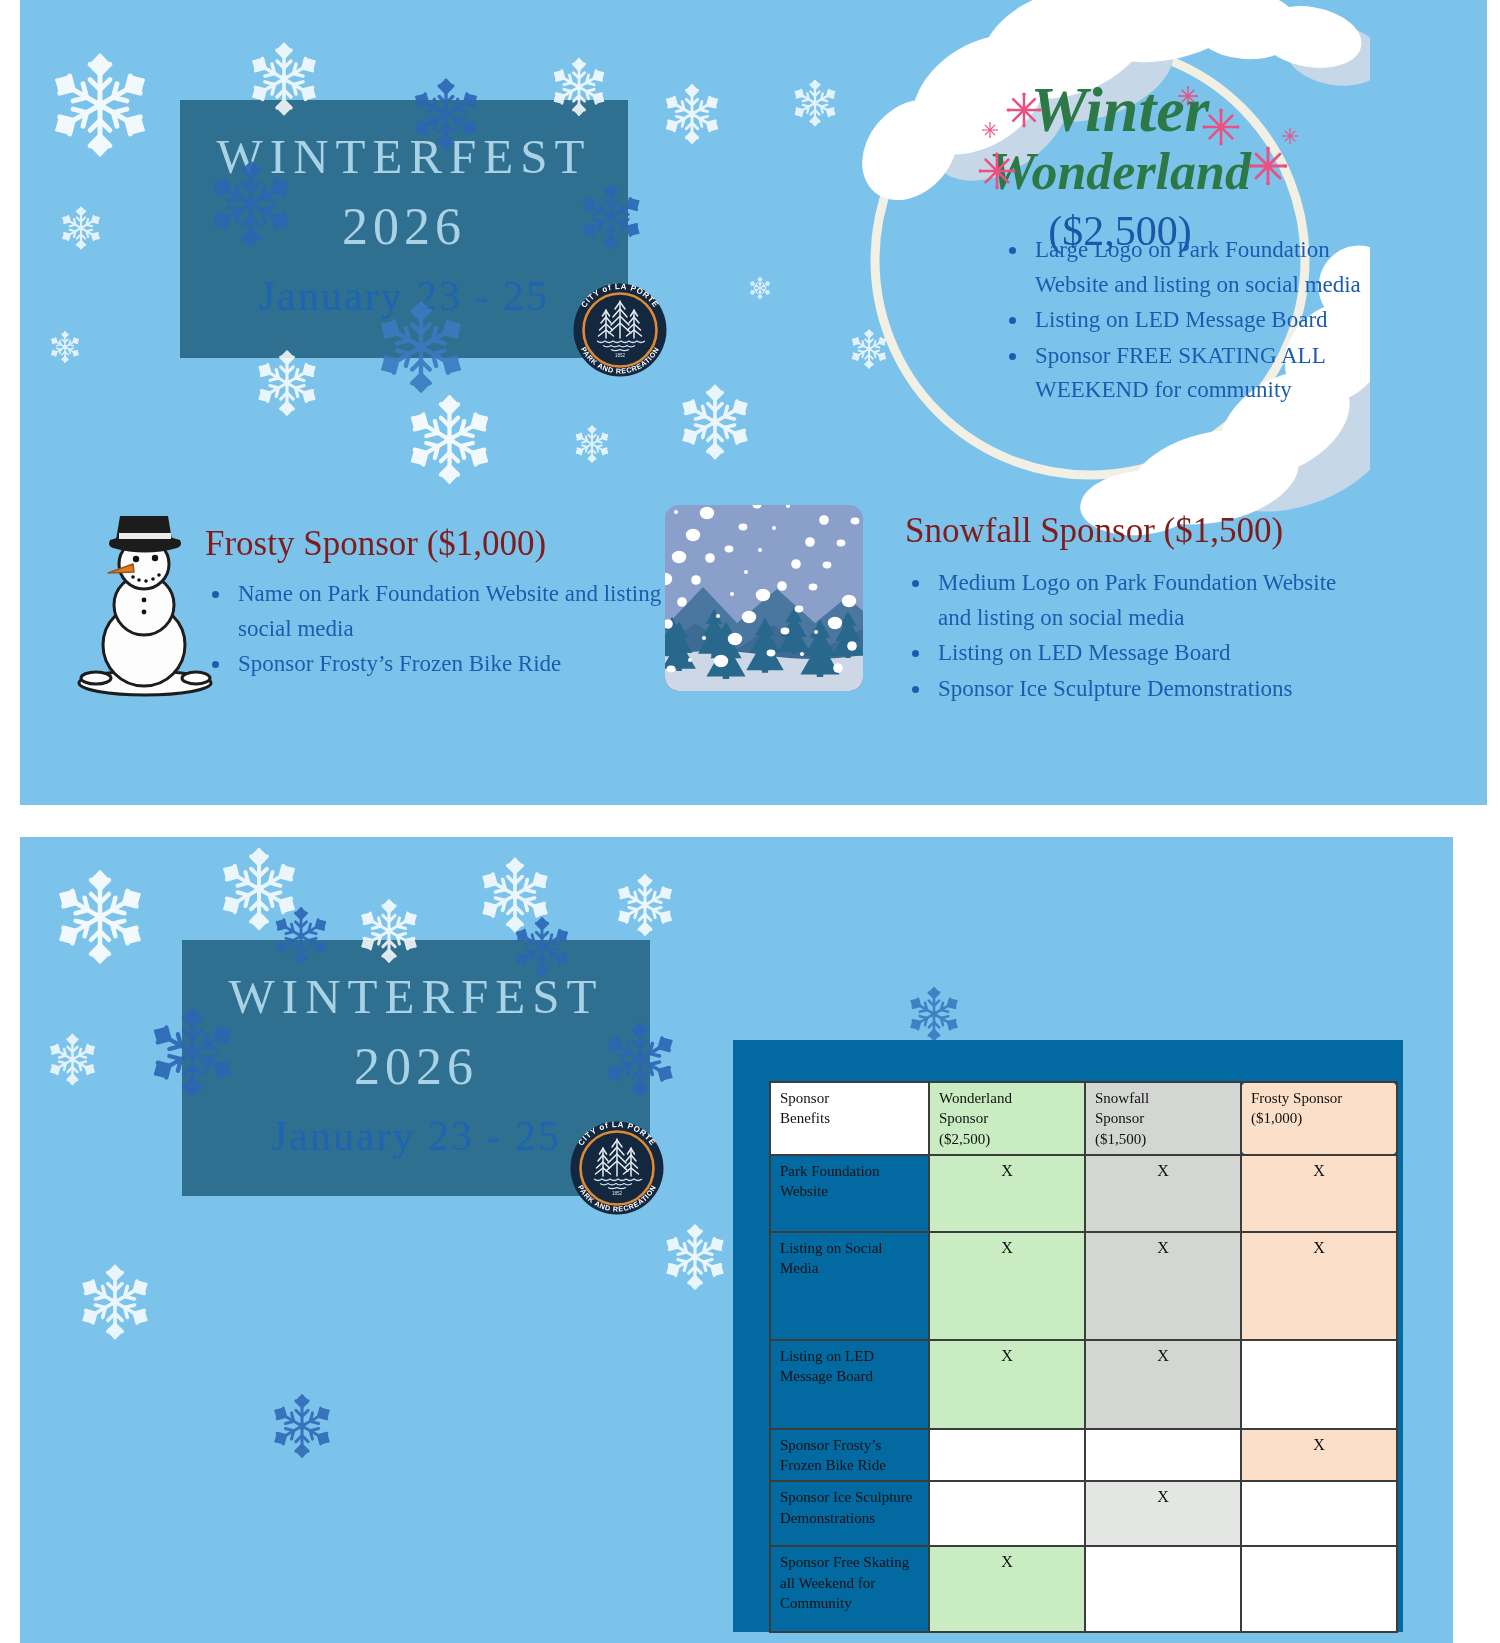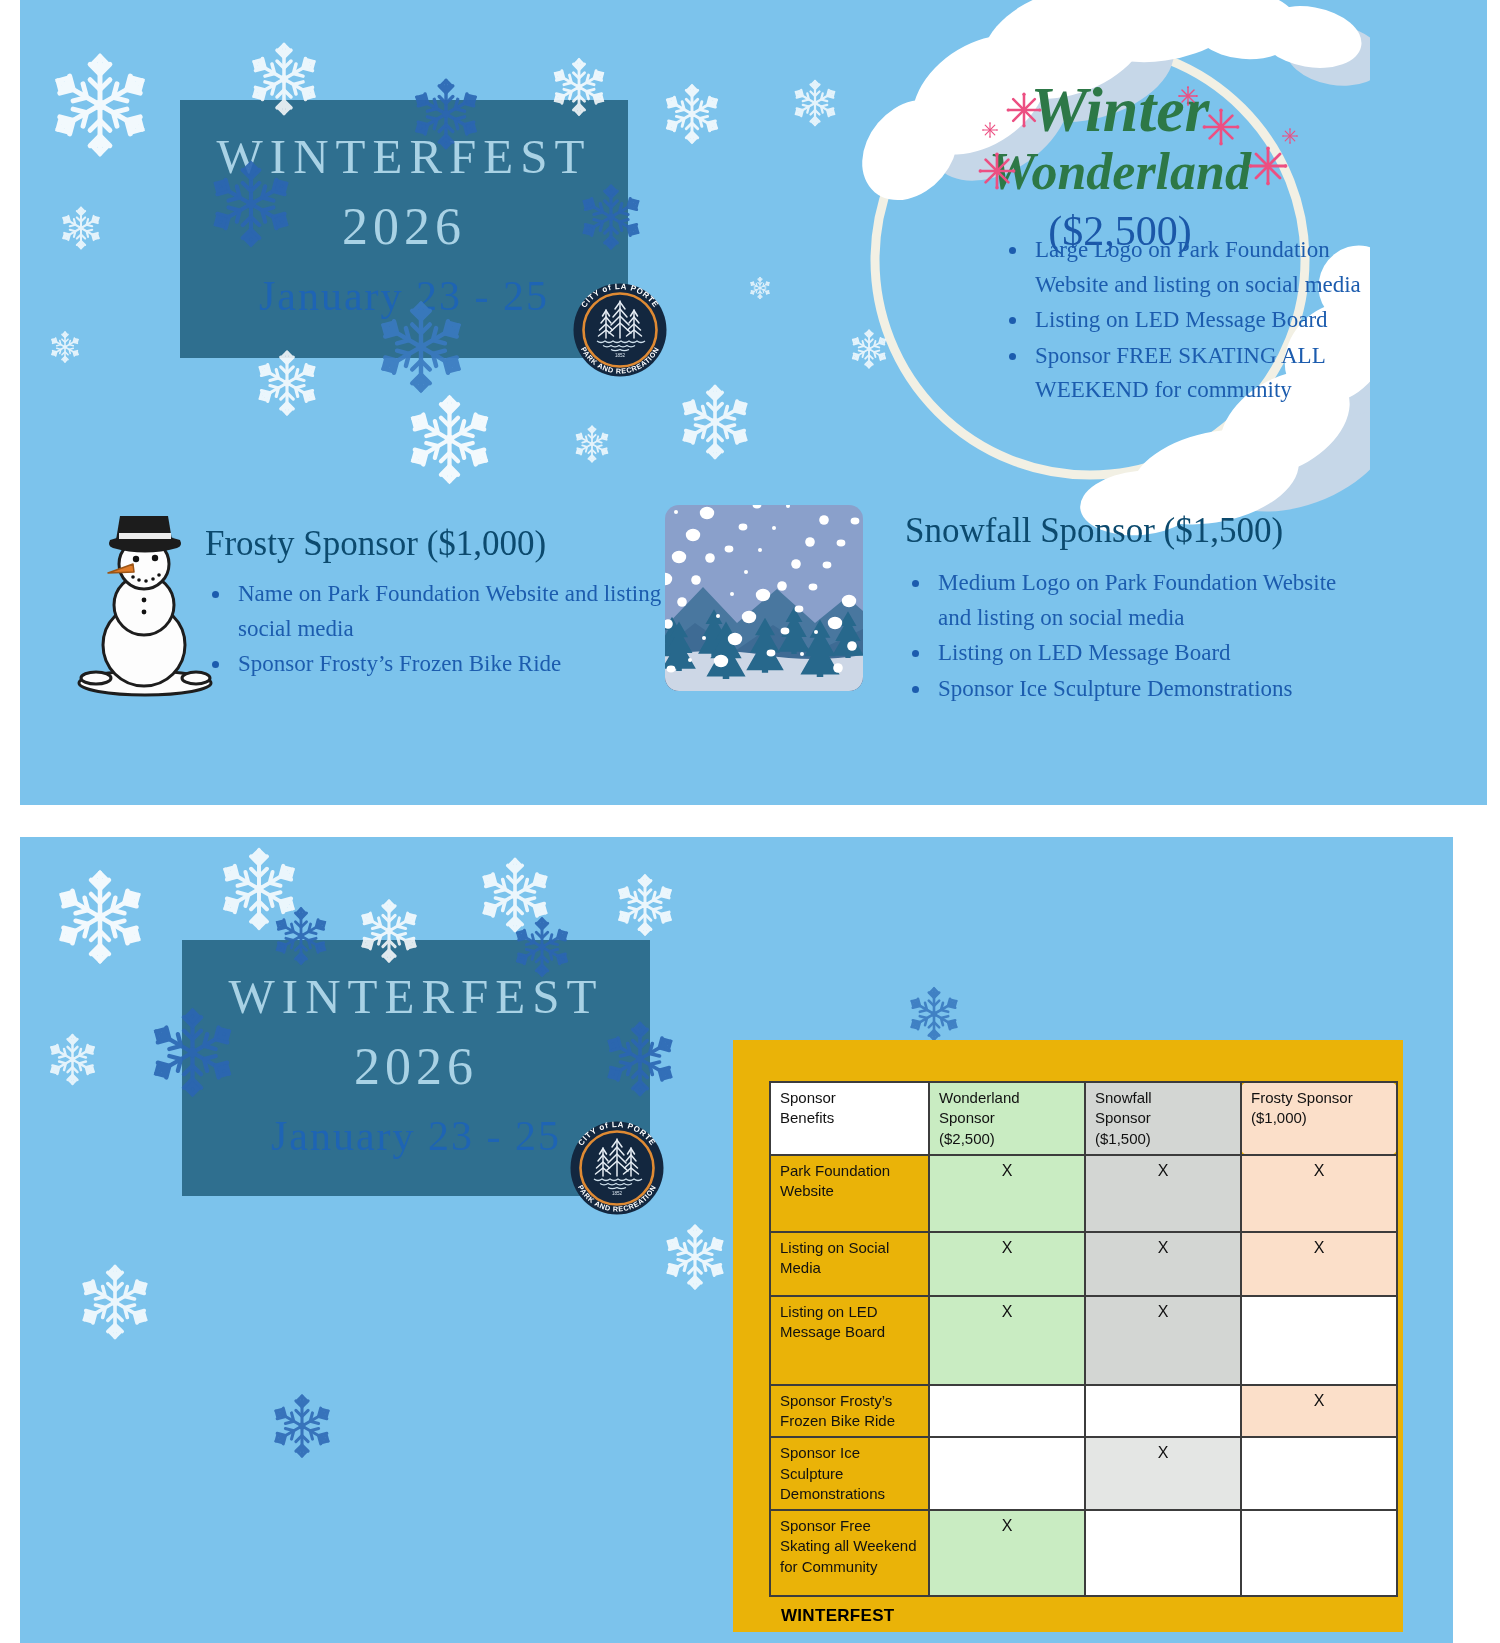--- a/index.html
+++ b/index.html
@@ -30,27 +30,27 @@
   .ww-head { position:absolute; left:870px; top:76px; width:460px; text-align:center; z-index:2;
              color:#2d7847; font-style:italic; font-weight:bold; }
   .ww-line1 { font-size:64px; line-height:1.05; }
   .ww-line2 { font-size:52px; line-height:1.1; }
   .ww-price { color:#1b57a8; font-style:normal; font-weight:normal; font-size:42px; margin-top:10px; line-height:1; }
 
   .benefits { position:absolute; z-index:2; color:#1c5cae; font-size:23px; line-height:1.5;
               margin:0; padding-left:24px; }
   .benefits li { margin:1px 0; padding-left:6px; }
 
-  .tier-head { position:absolute; z-index:2; color:#0c4a6e; font-size:35px; line-height:1.1; }
+  .tier-head { position:absolute; z-index:2; color:#7f1d1d; font-size:35px; line-height:1.1; }
 
   .art { position:absolute; z-index:2; }
 
   #table-card { position:absolute; left:713px; top:203px; width:670px; height:592px;
-                background:#eab308; z-index:2;
-                font-family:Liberation Sans, sans-serif; }
+                background:#0369a1; z-index:2;
+                font-family:Liberation Serif, serif; }
   #benefits-table { border-collapse:collapse; table-layout:fixed; width:627px; margin:41px 0 0 36px; }
   #benefits-table th, #benefits-table td {
     border:2px solid #3c3c3c; vertical-align:top; padding:5px 9px;
     font-size:15px; line-height:1.35; color:#111; text-align:left; font-weight:normal;
   }
   #benefits-table .x-cell { text-align:center; font-size:16px; padding-top:4px; }
   #table-caption { margin:9px 0 0 48px; font-weight:bold; font-size:17px; color:#000; letter-spacing:0.3px; }
 </style>
 </head>
 <body>
@@ -455,21 +455,21 @@
             <th style="background: rgb(251, 223, 201); border-radius: 7px;">Frosty Sponsor<br>($1,000)</th>
           </tr>
         </thead>
       <tbody id="bt-body">
           <tr style="height: 77px;">
             <td>Park Foundation Website</td>
             <td class="x-cell" style="background: rgb(201, 236, 194);">X</td>
             <td class="x-cell" style="background: rgb(211, 214, 211);">X</td>
             <td class="x-cell" style="background: rgb(251, 223, 201);">X</td>
           </tr>
-          <tr style="height: 64px;">
+          <tr style="height: 108px;">
             <td>Listing on Social Media</td>
             <td class="x-cell" style="background: rgb(201, 236, 194);">X</td>
             <td class="x-cell" style="background: rgb(211, 214, 211);">X</td>
             <td class="x-cell" style="background: rgb(251, 223, 201);">X</td>
           </tr>
           <tr style="height: 89px;">
             <td>Listing on LED Message Board</td>
             <td class="x-cell" style="background: rgb(201, 236, 194);">X</td>
             <td class="x-cell" style="background: rgb(211, 214, 211);">X</td>
             <td class="x-cell" style="background: rgb(255, 255, 255);"></td>

